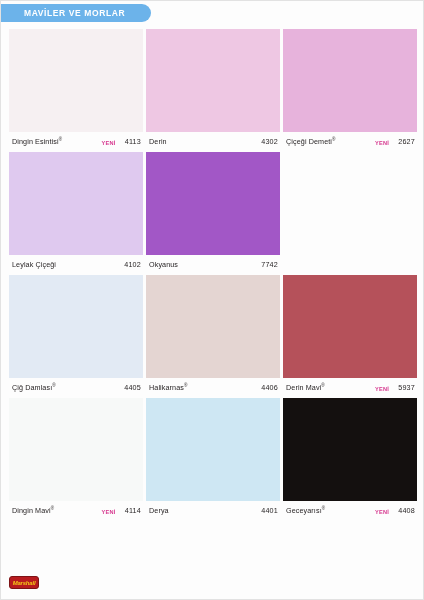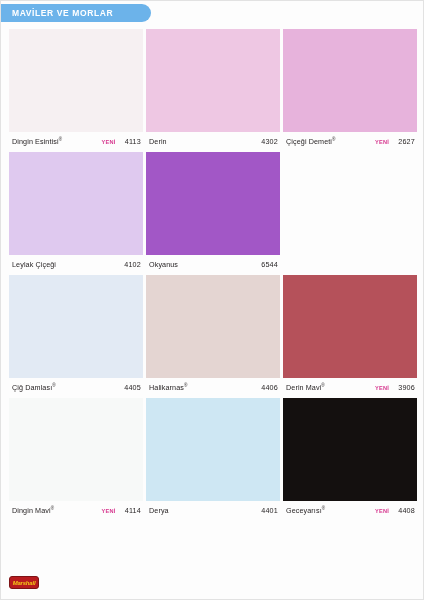--- a/index.html
+++ b/index.html
@@ -38,21 +38,21 @@
     border-top-right-radius: 9px;
     border-bottom-right-radius: 9px;
     display: flex;
     align-items: center;
   }
   .header-title {
     color: #ffffff;
     font-size: 8.5px;
     letter-spacing: 0.6px;
     font-weight: bold;
-    padding-left: 11px;
+    padding-left: 23px;
     white-space: nowrap;
   }
 
   
   .grid {
     position: absolute;
     left: 8px;
     top: 28px;
     width: 408px;
     display: flex;
@@ -89,21 +89,21 @@
     white-space: nowrap;
     letter-spacing: 0.1px;
   }
   .reg-mark {
     font-size: 4.6px;
     vertical-align: super;
     color: #221e1f;
   }
   .swatch-meta {
     display: flex;
-    align-items: center;
+    align-items: flex-end;
     gap: 9px;
     white-space: nowrap;
   }
   .yeni-tag {
     font-size: 5.6px;
     color: #d6368e;
     letter-spacing: 0.3px;
     font-weight: bold;
   }
   .swatch-code {
@@ -189,21 +189,21 @@
             <span class="swatch-code">4102</span>
           </span>
         </div>
       </div>
       <div class="swatch-cell">
         <div class="swatch-chip" style="background: rgb(162, 87, 198);"></div>
         <div class="swatch-caption">
           <span class="swatch-name"><span>Okyanus</span><span class="reg-mark"></span></span>
           <span class="swatch-meta">
 
-            <span class="swatch-code">6544</span>
+            <span class="swatch-code">7742</span>
           </span>
         </div>
       </div>
     </div>
 
     <div class="grid-row">
       <div class="swatch-cell">
         <div class="swatch-chip" style="background: rgb(226, 234, 244);"></div>
         <div class="swatch-caption">
           <span class="swatch-name"><span>Çiğ Damlası</span><span class="reg-mark">®</span></span>
@@ -222,21 +222,21 @@
             <span class="swatch-code">4406</span>
           </span>
         </div>
       </div>
       <div class="swatch-cell">
         <div class="swatch-chip" style="background: rgb(181, 81, 90);"></div>
         <div class="swatch-caption">
           <span class="swatch-name"><span>Derin Mavi</span><span class="reg-mark">®</span></span>
           <span class="swatch-meta">
             <span class="yeni-tag" style="color: rgb(214, 54, 142);">YENİ</span>
-            <span class="swatch-code">3906</span>
+            <span class="swatch-code">5937</span>
           </span>
         </div>
       </div>
     </div>
 
     <div class="grid-row">
       <div class="swatch-cell">
         <div class="swatch-chip" style="background: rgb(247, 249, 248);"></div>
         <div class="swatch-caption">
           <span class="swatch-name"><span>Dingin Mavi</span><span class="reg-mark">®</span></span>

